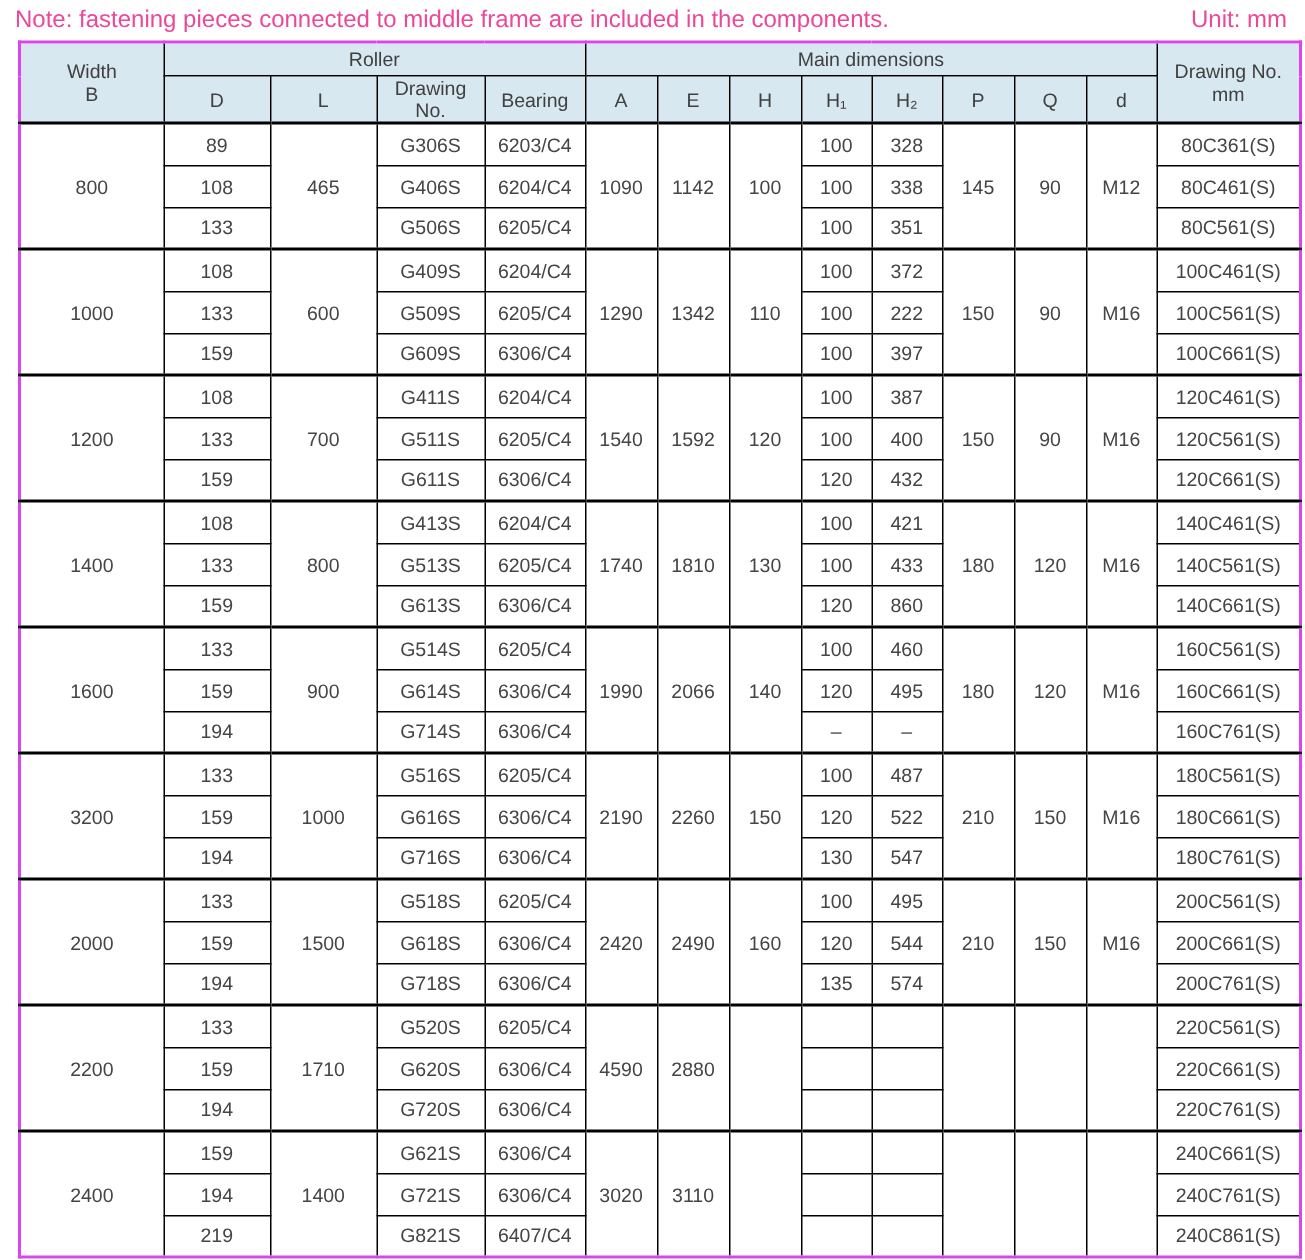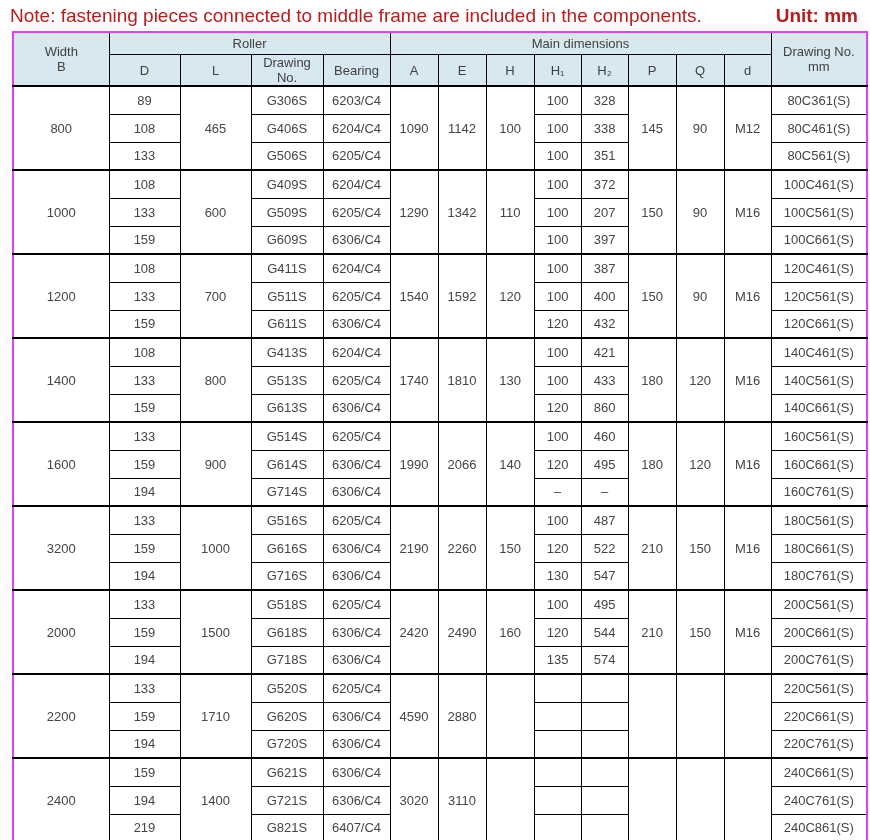--- a/index.html
+++ b/index.html
@@ -8,25 +8,25 @@
     background: #ffffff;
     width: 870px;
     height: 840px;
     font-family: "Liberation Sans", "DejaVu Sans", sans-serif;
   }
   .topbar {
     display: flex;
     justify-content: space-between;
     align-items: flex-end;
     padding: 5px 10px 4px 10px;
-    font-size: 19px;
-    color: #b91c1c;
+    font-size: 16px;
+    color: #ec4899;
   }
   .note { padding-left: 0px; }
-  .unit { padding-right: 2px; font-weight: bold; }
+  .unit { padding-right: 2px; }
   table.spec {
     border-collapse: collapse;
     margin: 0 12px;
     width: 854px;
     table-layout: fixed;
     border: 2px solid #d946ef;
   }
   table.spec th, table.spec td {
     border: 1px solid #000;
     text-align: center;
@@ -144,21 +144,21 @@
         <td rowspan="3">150</td>
         <td rowspan="3">90</td>
         <td rowspan="3">M16</td>
         <td>100C461(S)</td>
       </tr>
       <tr>
         <td>133</td>
         <td>G509S</td>
         <td>6205/C4</td>
         <td>100</td>
-        <td>207</td>
+        <td>222</td>
         <td>100C561(S)</td>
       </tr>
       <tr>
         <td>159</td>
         <td>G609S</td>
         <td>6306/C4</td>
         <td>100</td>
         <td>397</td>
         <td>100C661(S)</td>
       </tr>

